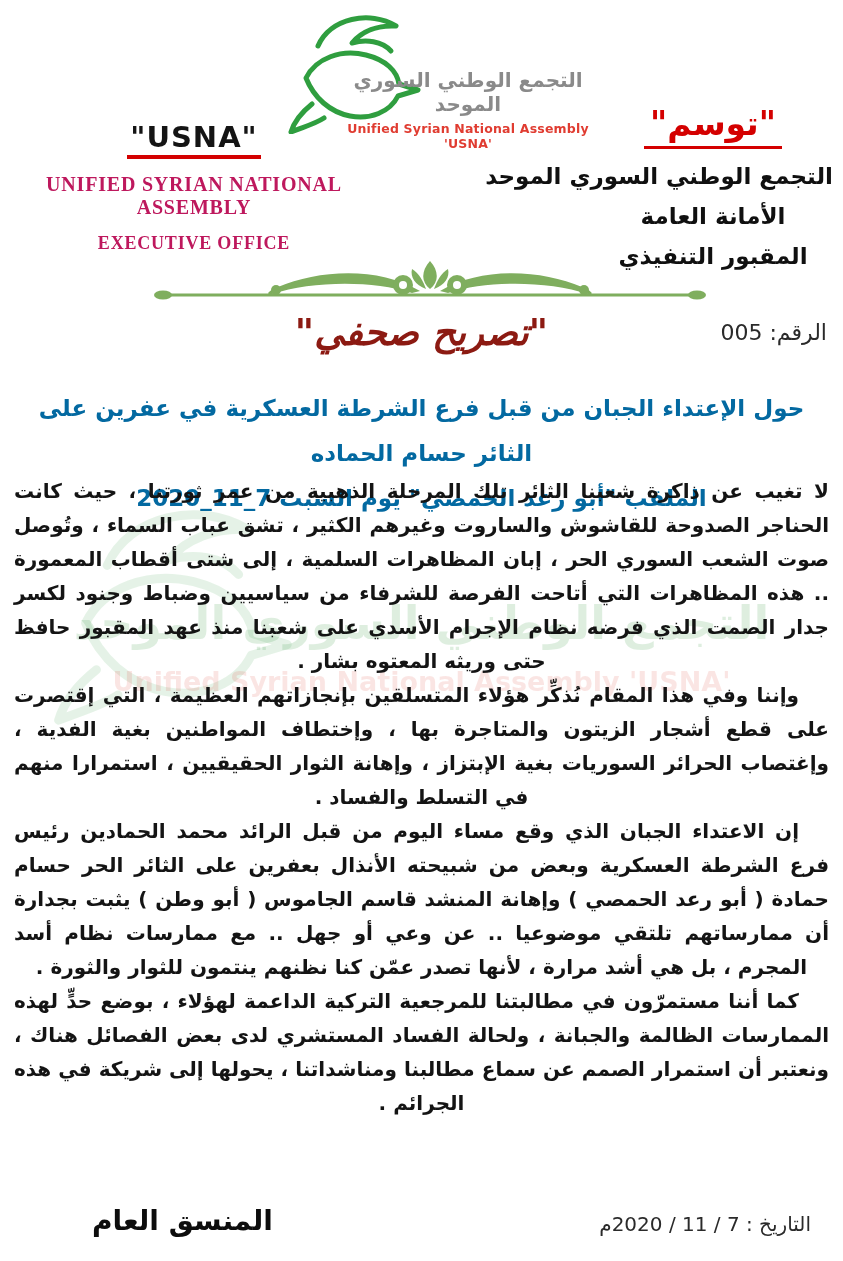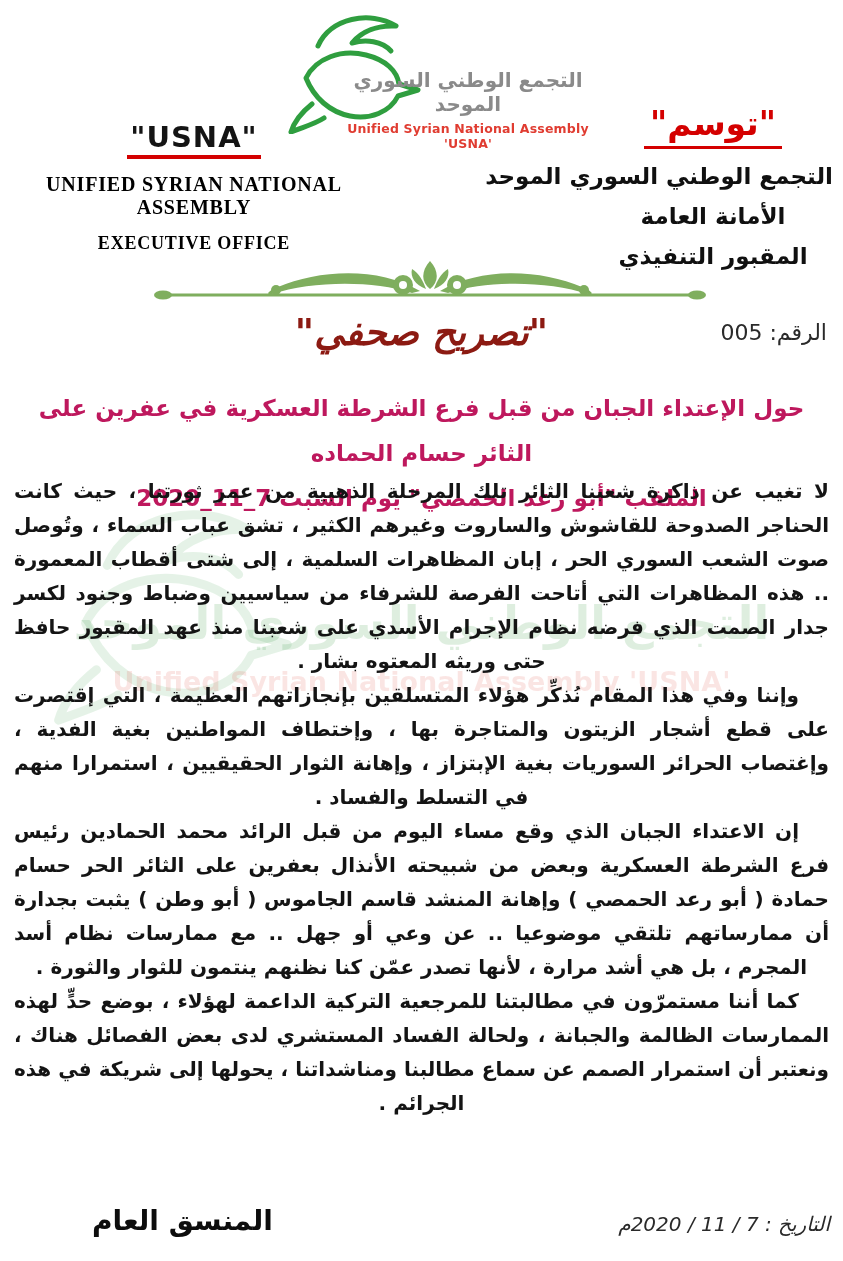--- a/index.html
+++ b/index.html
@@ -16,49 +16,49 @@
   .logo-en { color:#e03c31; font-size:12.5px; font-weight:bold; margin-top:5px; letter-spacing:.2px; }
   
   .header-right { position:absolute; top:104px; right:10px; width:240px; text-align:center; direction:rtl; }
   .motto { display:inline-block; color:#d40000; font-size:33px; font-weight:bold;
            border-bottom:3px solid #d40000; padding:0 6px 3px; }
   .hr-line { font-size:23px; font-weight:bold; color:#101010; margin-top:14px; white-space:nowrap; }
   
   .header-left { position:absolute; top:120px; left:8px; width:372px; text-align:center; }
   .usna { display:inline-block; font-weight:bold; font-size:29px; letter-spacing:1px;
           border-bottom:4px solid #d40000; padding:0 3px 1px; color:#141414; }
-  .hl-line { font-family:"Liberation Serif", serif; font-weight:bold; color:#000000; letter-spacing:.8px; }
+  .hl-line { font-family:"Liberation Serif", serif; font-weight:bold; color:#be185d; letter-spacing:.8px; }
   .hl-1 { font-size:20px; margin-top:14px; }
   .hl-2 { font-size:19px; margin-top:15px; }
   .hl-3 { font-size:18px; margin-top:14px; }
   
   .divider { position:absolute; top:258px; left:150px; width:560px; height:44px; }
   
   .doc-number { position:absolute; top:320px; right:16px; direction:rtl; font-size:22px; color:#2a2a2a; }
   .doc-type { position:absolute; top:310px; left:0; width:100%; text-align:center; direction:rtl;
               color:#8c1a12; font-size:37px; font-weight:bold; font-style:italic;
               font-family:"DejaVu Serif", serif; }
   
   .title { position:absolute; top:386px; left:10px; right:10px; text-align:center; direction:rtl;
-           color:#be185d; font-weight:bold; font-size:23px; line-height:45px; }
+           color:#0369a1; font-weight:bold; font-size:23px; line-height:45px; }
   
   .body-text { position:absolute; top:474px; left:14px; right:14px; z-index:2;
                direction:rtl; font-size:20px; font-weight:bold; color:#141414;
                line-height:34px; text-align:justify; }
   .body-text p { margin:0; text-align-last:center; text-indent:30px; }
   .body-text p.first { text-indent:0; }
   
   .watermark { position:absolute; top:428px; left:0; width:100%; z-index:1; pointer-events:none; }
   .wm-bird { position:absolute; left:46px; top:16px; width:270px; height:340px; opacity:.12; }
   .wm-ar { margin-top:168px; text-align:center; direction:rtl; font-size:46px; font-weight:bold;
            color:#3f9e4a; opacity:.17; }
   .wm-en { text-align:center; font-size:27px; font-weight:bold; color:#e03c31; opacity:.13; margin-top:16px; }
   
   .signature { position:absolute; left:92px; top:1204px; direction:rtl; font-size:28px; font-weight:bold; color:#0d0d0d; }
-  .date { position:absolute; right:13px; top:1212px; direction:rtl; font-size:20px; color:#2a2a2a;font-style:italic; }
+  .date { position:absolute; right:32px; top:1212px; direction:rtl; font-size:20px; color:#2a2a2a; }
 </style>
 </head>
 <body>
 
 <div class="page">
 
   <div class="watermark">
     <svg class="wm-bird" viewBox="0 0 150 122" fill="none" stroke="#2f9e3f" stroke-width="5" stroke-linecap="round" stroke-linejoin="round">
       <path d="M34 34 C46 6 86 -2 112 14 C94 13 78 19 68 31 C82 27 98 29 107 39"></path>
       <path d="M22 66 C32 46 57 37 82 43 C102 48 113 59 115 72 L134 78 L114 84 C106 100 86 108 66 104 C46 100 30 86 22 66 Z"></path>

